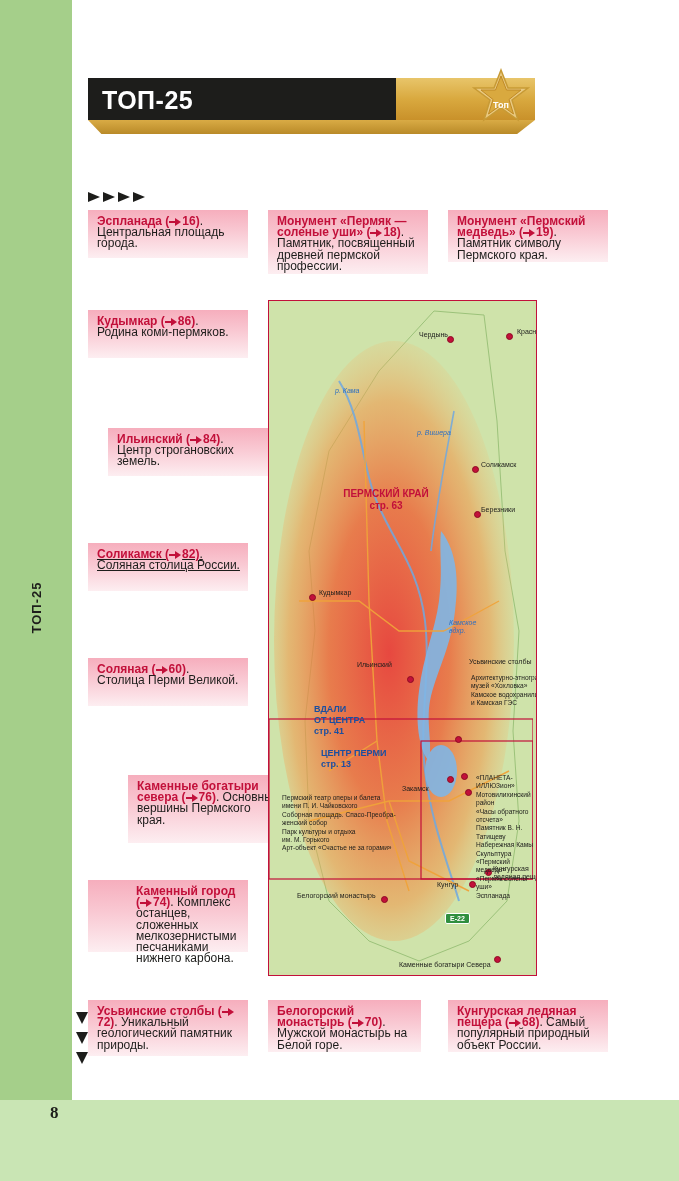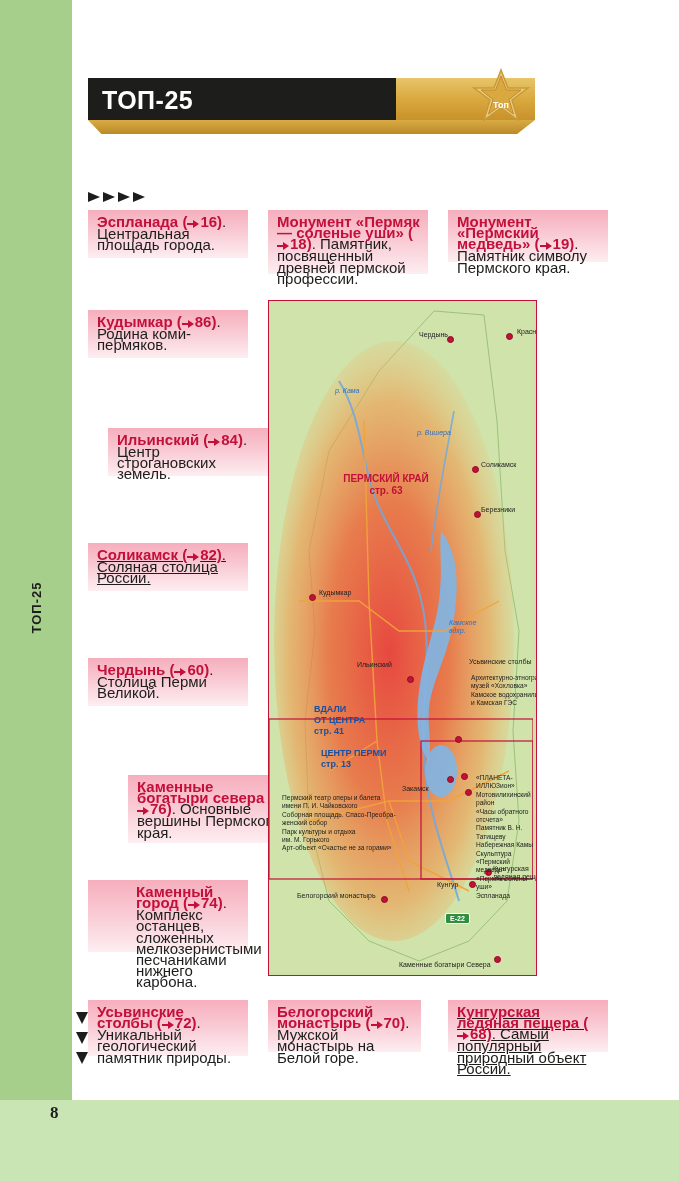--- a/index.html
+++ b/index.html
@@ -67,21 +67,21 @@
   .star-text b{display:block;font-size:10px;line-height:13px;margin-top:36px;}
   
   .arrows{
     position:absolute;left:88px;top:190px;width:70px;height:14px;
   }
   .arrows svg{display:block;}
   
   .box{
     position:absolute;
     background:linear-gradient(to bottom,#f6aebd 0%, #f9c9d3 45%, #fdeef1 100%);
-    font-size:15px;line-height:11.2px;color:#1d1d1b;
+    font-size:12px;line-height:11.2px;color:#1d1d1b;
     padding:6px 8px 6px 9px;
     box-sizing:border-box;
   }
   .box .ttl{font-weight:bold;color:#c2103a;}
   .arrowmark{
     display:inline-block;position:relative;width:13px;height:8px;vertical-align:-1px;
   }
   .arrowmark:before{
     content:"";position:absolute;left:0;top:3px;width:8px;height:1.6px;background:#c2103a;
   }
@@ -163,40 +163,40 @@
 
 <div class="box" style="left:88px;top:428px;width:160px;height:48px;margin-left:20px;">
   <span class="ttl">Ильинский (</span><span class="arrowmark"></span><span class="ttl">84)</span><span>. Центр строгановских земель.</span>
 </div>
 
 <div class="box" style="left:88px;top:543px;width:160px;height:48px;text-decoration:underline;">
   <span class="ttl">Соликамск (</span><span class="arrowmark"></span><span class="ttl">82)</span><span>. Соляная столица России.</span>
 </div>
 
 <div class="box" style="left:88px;top:658px;width:160px;height:48px;">
-  <span class="ttl">Чердынь (</span><span class="arrowmark"></span><span class="ttl">60)</span><span>. Столица Перми Великой.</span>
+  <span class="ttl">Соляная (</span><span class="arrowmark"></span><span class="ttl">60)</span><span>. Столица Перми Великой.</span>
 </div>
 
 <div class="box" style="left:96px;top:775px;width:160px;height:68px;margin-left:32px;">
   <span class="ttl">Каменные богатыри севера (</span><span class="arrowmark"></span><span class="ttl">76)</span><span>. Основные вершины Пермского края.</span>
 </div>
 
 <div class="box" style="left:88px;top:880px;width:160px;height:72px;padding-left:48px;">
   <span class="ttl">Каменный город (</span><span class="arrowmark"></span><span class="ttl">74)</span><span>. Комплекс останцев, сложенных мелкозернистыми песчаниками нижнего карбона.</span>
 </div>
 
 <div class="box" style="left:88px;top:1000px;width:160px;height:56px;">
   <span class="ttl">Усьвинские столбы (</span><span class="arrowmark"></span><span class="ttl">72)</span><span>. Уникальный геологический памятник природы.</span>
 </div>
 
 <div class="box" style="left:268px;top:1000px;width:153px;height:52px;">
   <span class="ttl">Белогорский монастырь (</span><span class="arrowmark"></span><span class="ttl">70)</span><span>. Мужской монастырь на Белой горе.</span>
 </div>
 
-<div class="box" style="left:448px;top:1000px;width:160px;height:52px;text-decoration:underline;">
+<div class="box" style="left:448px;top:1000px;width:160px;height:52px;">
   <span class="ttl">Кунгурская ледяная пещера (</span><span class="arrowmark"></span><span class="ttl">68)</span><span>. Самый популярный природный объект России.</span>
 </div>
 
 <div class="arrowstack">
   <svg width="24" height="70" viewBox="0 0 24 70">
     <g fill="#1d1d1b">
       <polygon points="4,2 16,2 10,14"></polygon>
       <polygon points="4,22 16,22 10,34"></polygon>
       <polygon points="4,42 16,42 10,54"></polygon>
     </g>
@@ -231,21 +231,21 @@
       <path d="M40 520 L120 500 L180 500 L240 470"></path>
       <path d="M120 500 L140 560 L200 590"></path>
       <path d="M175 330 L230 300"></path>
       <path d="M108 440 L60 470"></path>
     </g>
 
     <rect x="0" y="418" width="264" height="160" fill="none" stroke="#c2103a" stroke-width="1.2"></rect>
     <rect x="152" y="440" width="112" height="138" fill="none" stroke="#c2103a" stroke-width="1.2"></rect>
   </svg>
 
-  <div class="region-title" style="left:52px;top:172px;width:130px;">
+  <div class="region-title" style="left:52px;top:187px;width:130px;">
     <span>ПЕРМСКИЙ КРАЙ</span><br>
     <span>стр. 63</span>
   </div>
 
   <div class="river-label" style="left:66px;top:86px;">р. Кама</div>
   <div class="river-label" style="left:148px;top:128px;">р. Вишера</div>
   <div class="river-label" style="left:180px;top:318px;width:40px;line-height:8px;">Камское вдхр.</div>
 
   <div class="city-dot" style="left:178px;top:35px;"></div>
   <div class="maplabel" style="left:150px;top:30px;">Чердынь</div>

